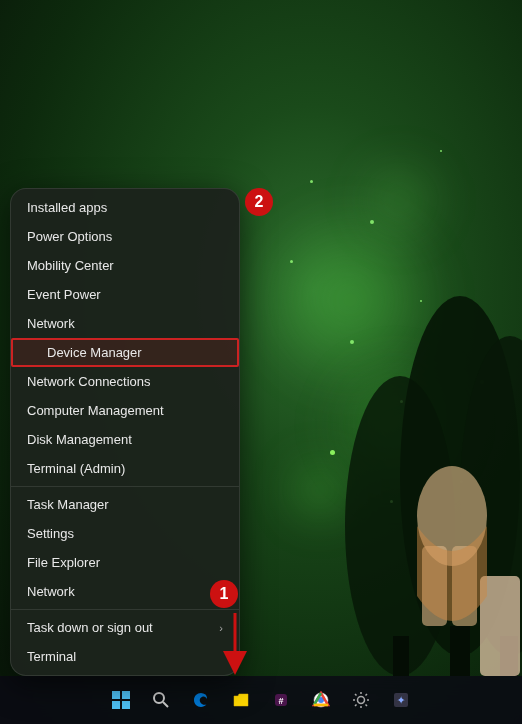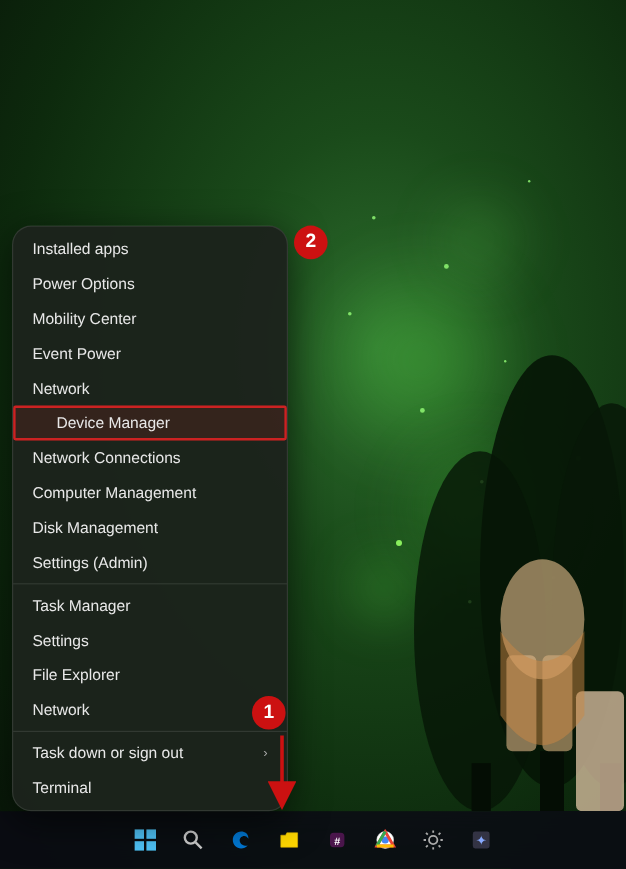--- a/index.html
+++ b/index.html
@@ -223,21 +223,21 @@
     <div class="menu-item">
       <span>Network Connections</span>
     </div>
     <div class="menu-item">
       <span>Computer Management</span>
     </div>
     <div class="menu-item">
       <span>Disk Management</span>
     </div>
     <div class="menu-item">
-      <span>Settings (Admin)</span>
+      <span>Terminal (Admin)</span>
     </div>
     <div class="menu-separator"></div>
     <div class="menu-item">
       <span>Task Manager</span>
     </div>
     <div class="menu-item">
       <span>Settings</span>
     </div>
     <div class="menu-item">
       <span>File Explorer</span>

